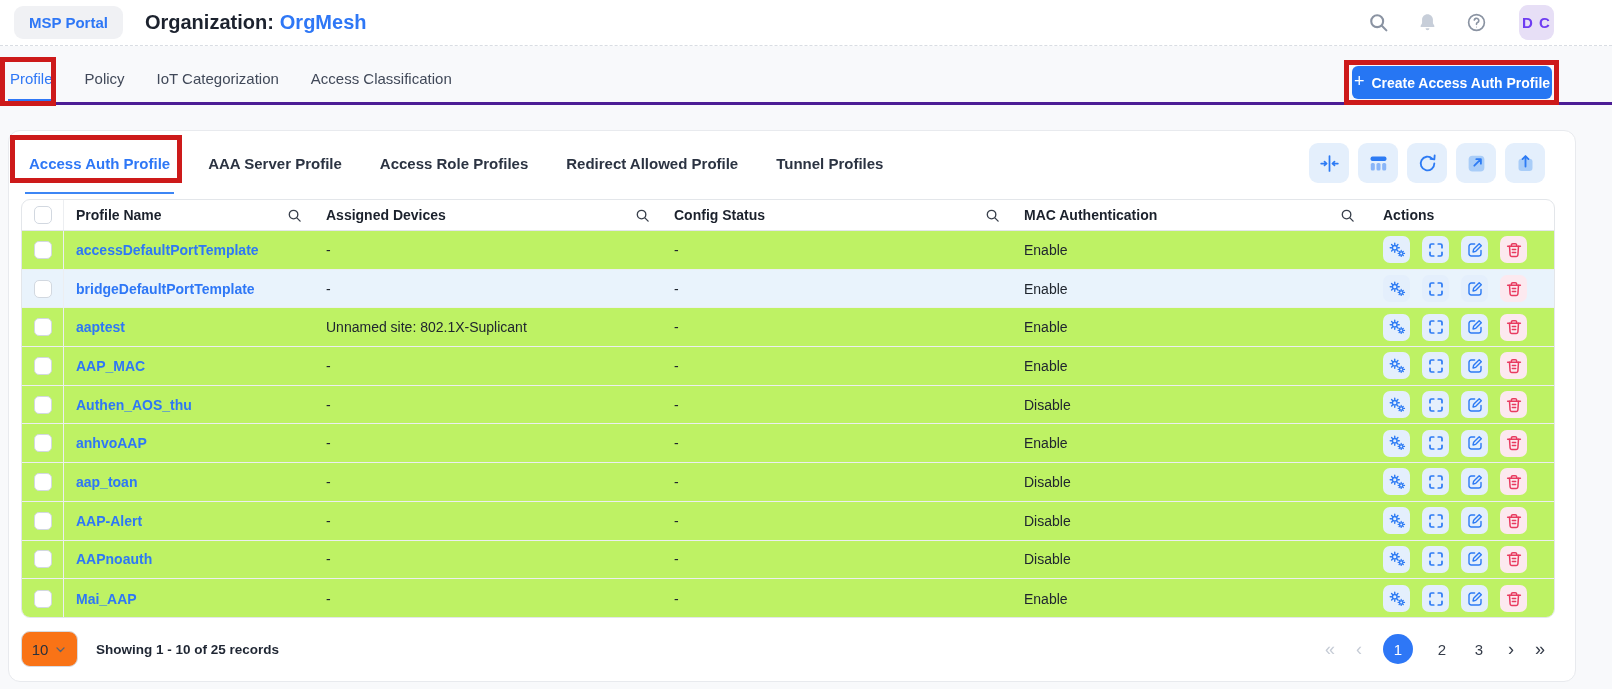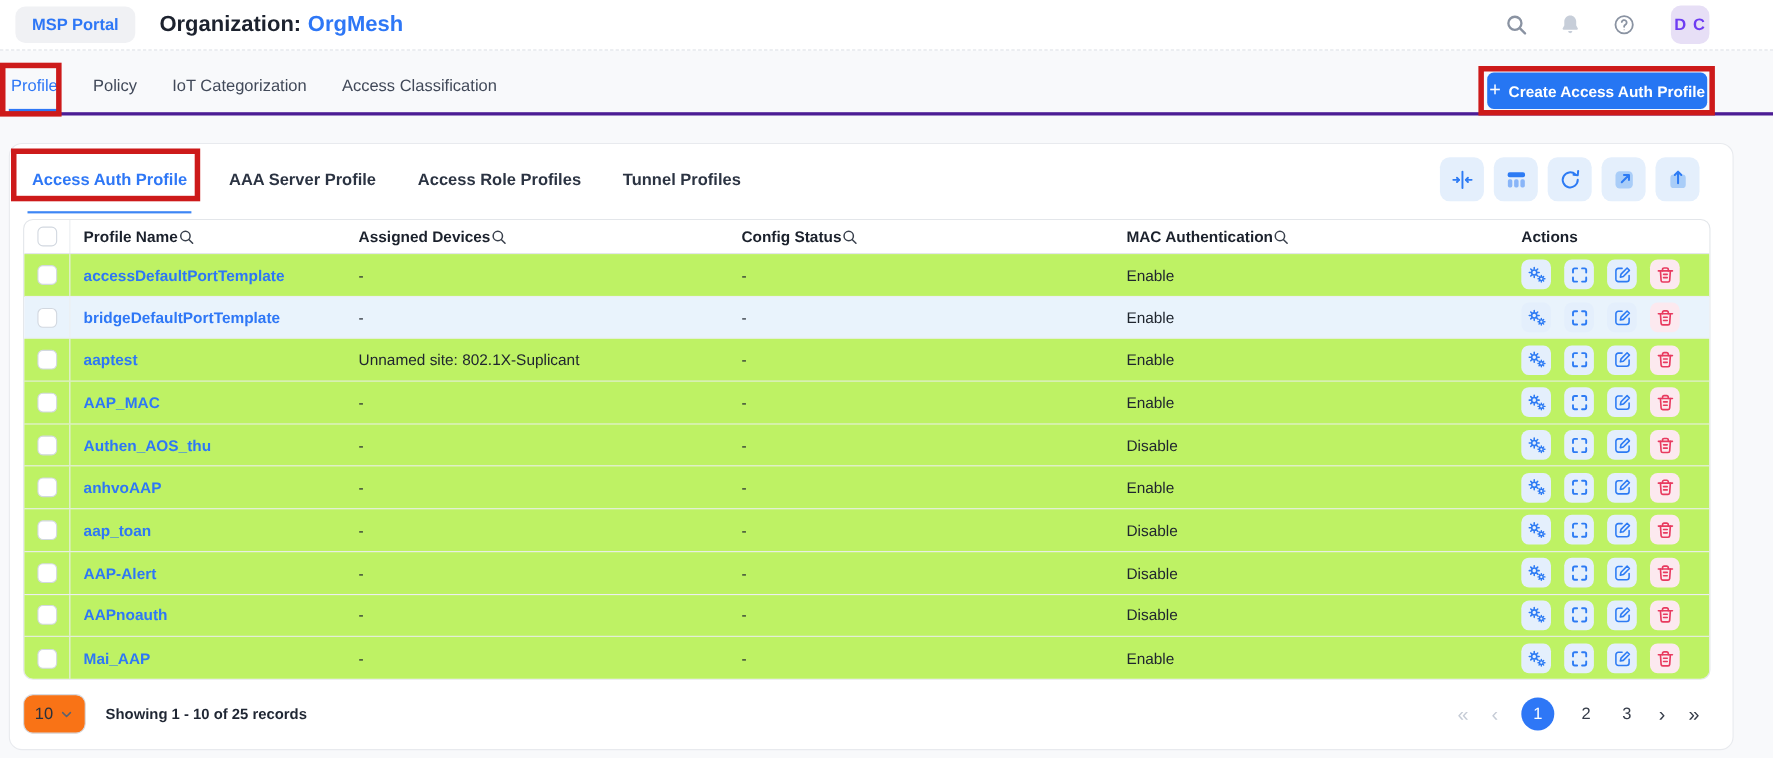--- a/index.html
+++ b/index.html
@@ -58,21 +58,21 @@
 
   
   .table { position:absolute; left:12px; top:68px; width:1534px; height:419px;
            border:1px solid #e3e6ea; border-radius:9px; overflow:hidden; background:#fff; }
   .thr, .tr { display:flex; align-items:center; }
   .thr { height:31px; border-bottom:1px solid #e3e6ea; }
   .tr  { height:38.7px; border-bottom:1px solid #eceef1; background:#bef264; }
   .tr:last-child { border-bottom:none; }
   .tr.hl { background:#e9f3fc; }
   .td, .th { padding:0 12px; font-size:14px; color:#20262f; }
-  .th { font-weight:bold; color:#1b212c; display:flex; align-items:center; }
+  .th { font-weight:bold; color:#1b212c; display:flex; align-items:center; justify-content:space-between; }
   .th .q { width:15px; height:15px; color:#3a414d; cursor:pointer; flex:none; }
   .col-cb  { width:42px; align-self:stretch; display:flex; align-items:center; justify-content:center;
              border-right:1px solid #eceef1; padding:0; }
   .col-name{ width:250px; }
   .col-dev { width:348px; }
   .col-cfg { width:350px; }
   .col-mac { width:355px; }
   .col-act { flex:1; display:flex; align-items:center; gap:12px; padding-left:16px; }
   .cb { width:18px; height:18px; border:1.5px solid #d2d8e0; border-radius:5px; background:#fff; cursor:pointer; }
   .plink { color:#2e77f6; font-weight:bold; text-decoration:none; cursor:pointer; }
@@ -142,20 +142,21 @@
     <span class="plus">+</span>
     <span>Create Access Auth Profile</span>
   </button>
 
   <section class="card">
 
     <nav class="subtabs">
       <div class="subtab active">Access Auth Profile</div>
       <div class="subtab">AAA Server Profile</div>
       <div class="subtab">Access Role Profiles</div>
+      <div class="subtab">Redirect Allowed Profile</div>
       <div class="subtab">Tunnel Profiles</div>
     </nav>
 
     <div class="toolbar">
       <button class="tbtn" title="">
         <svg viewBox="0 0 24 24" fill="none" stroke="currentColor" stroke-width="2" stroke-linecap="round" stroke-linejoin="round">
             <path d="M12 3.5v17"></path>
             <path d="M2.5 12H8.5"></path>
             <path d="M6.3 9.8L8.5 12l-2.2 2.2"></path>
             <path d="M21.5 12h-6"></path>

